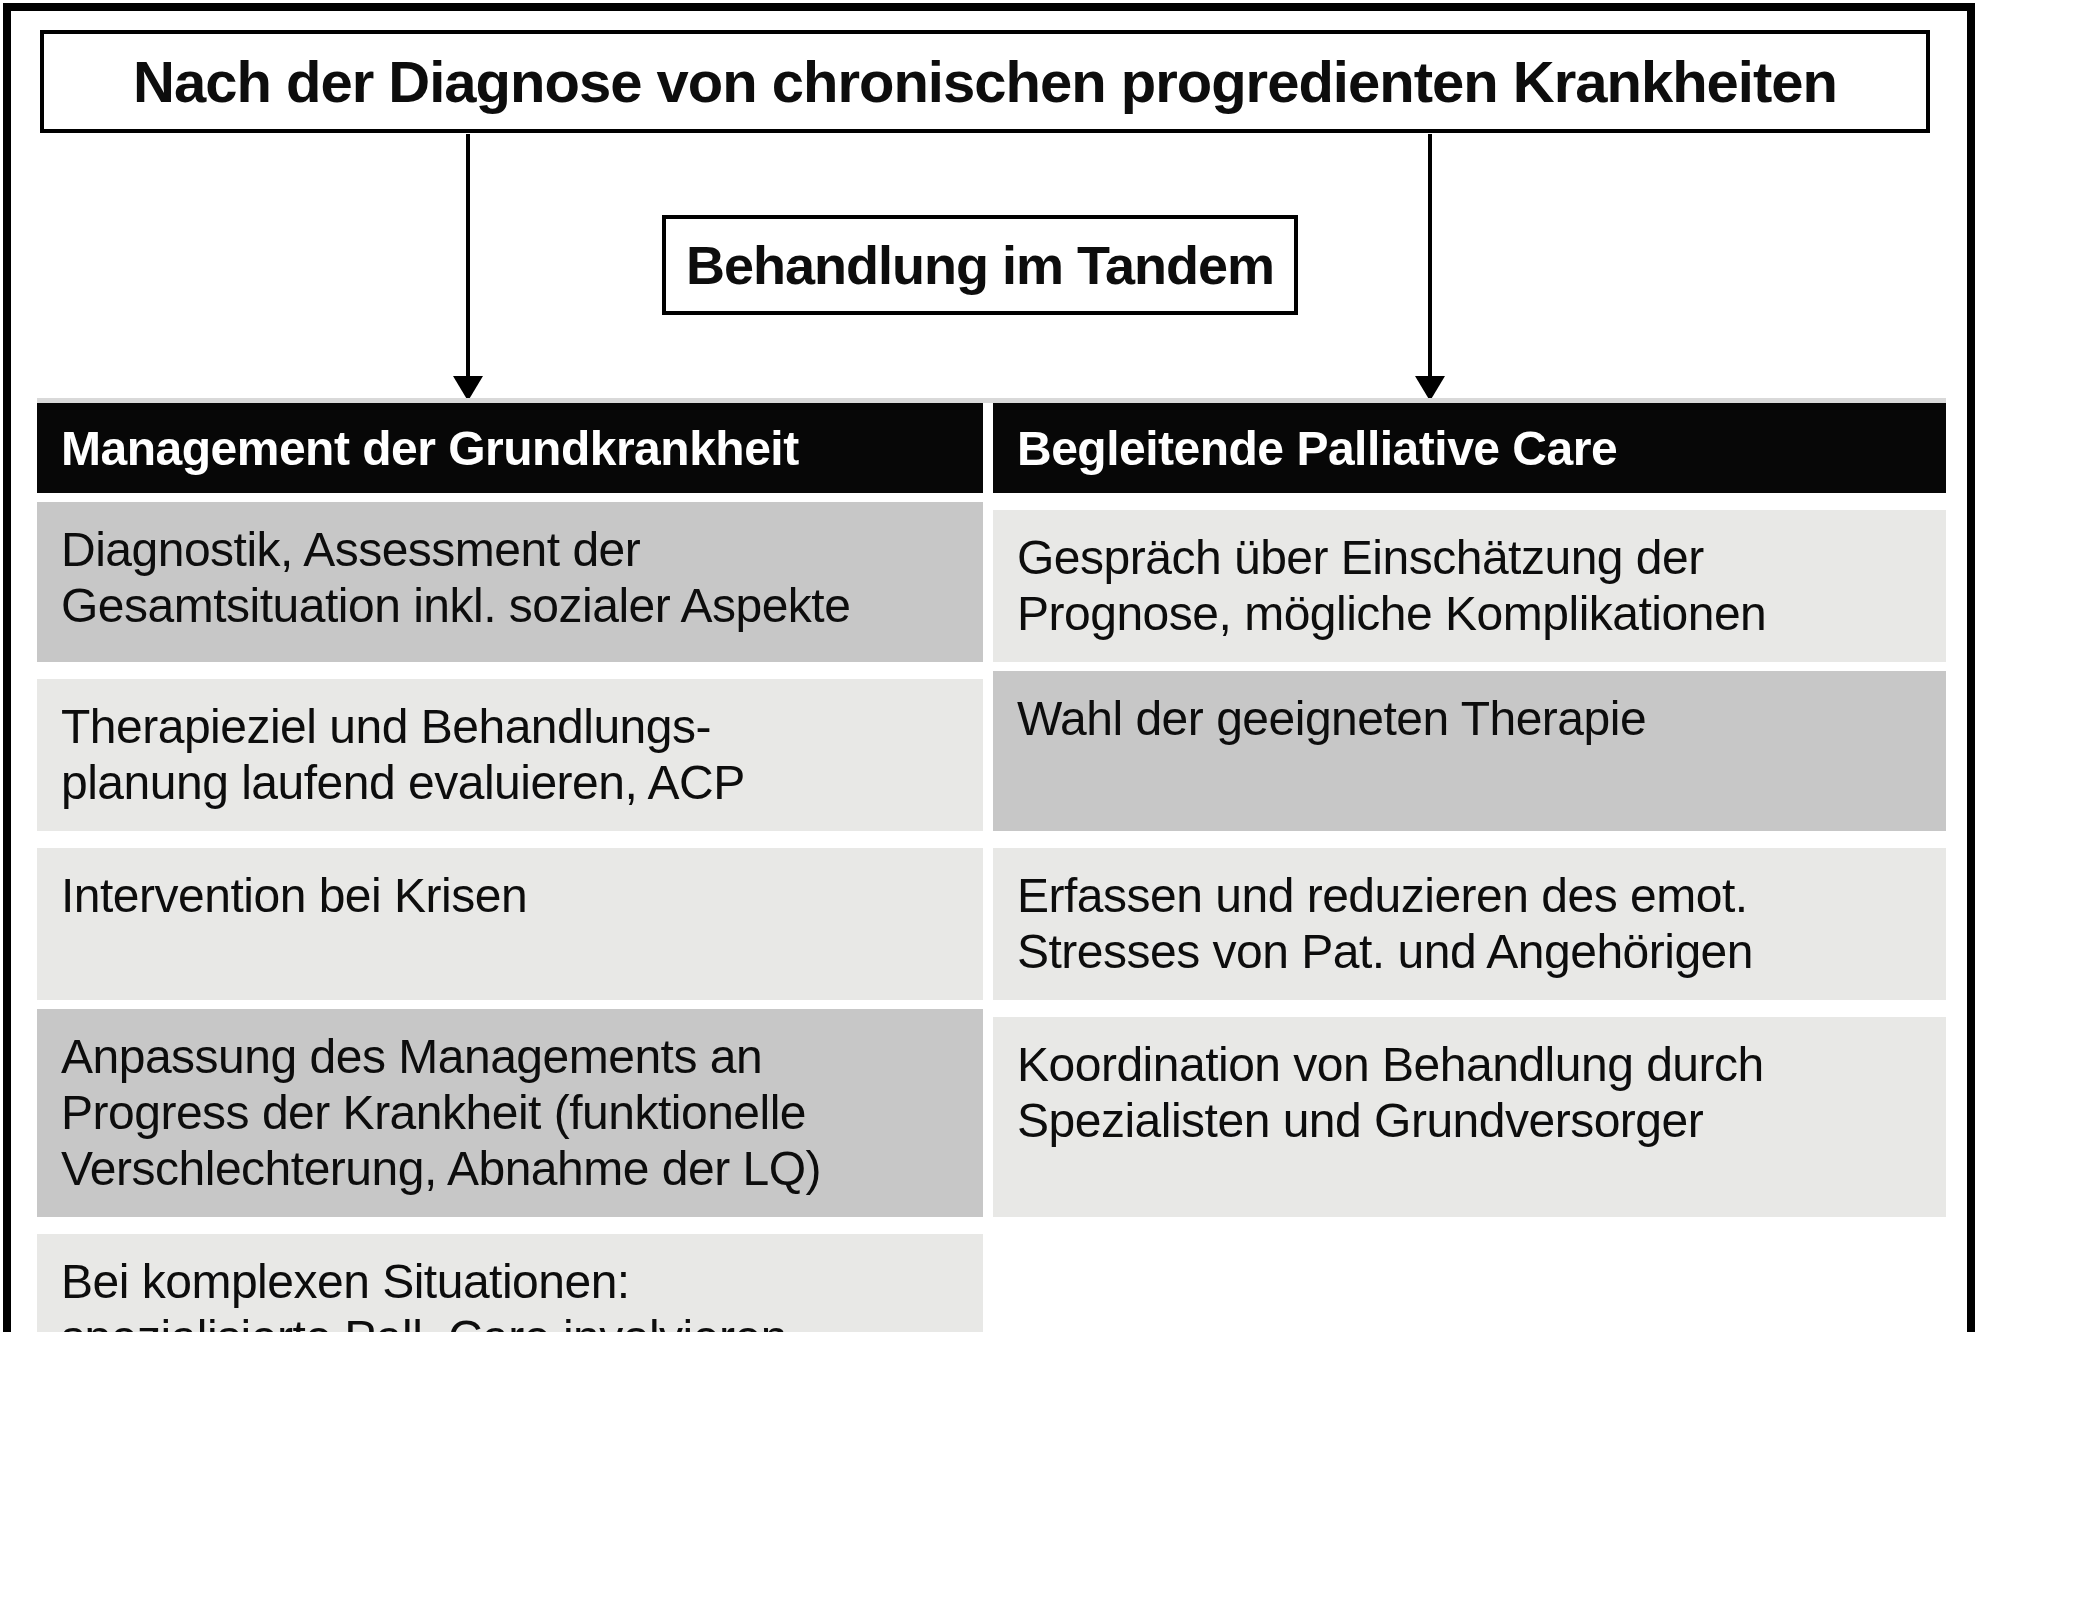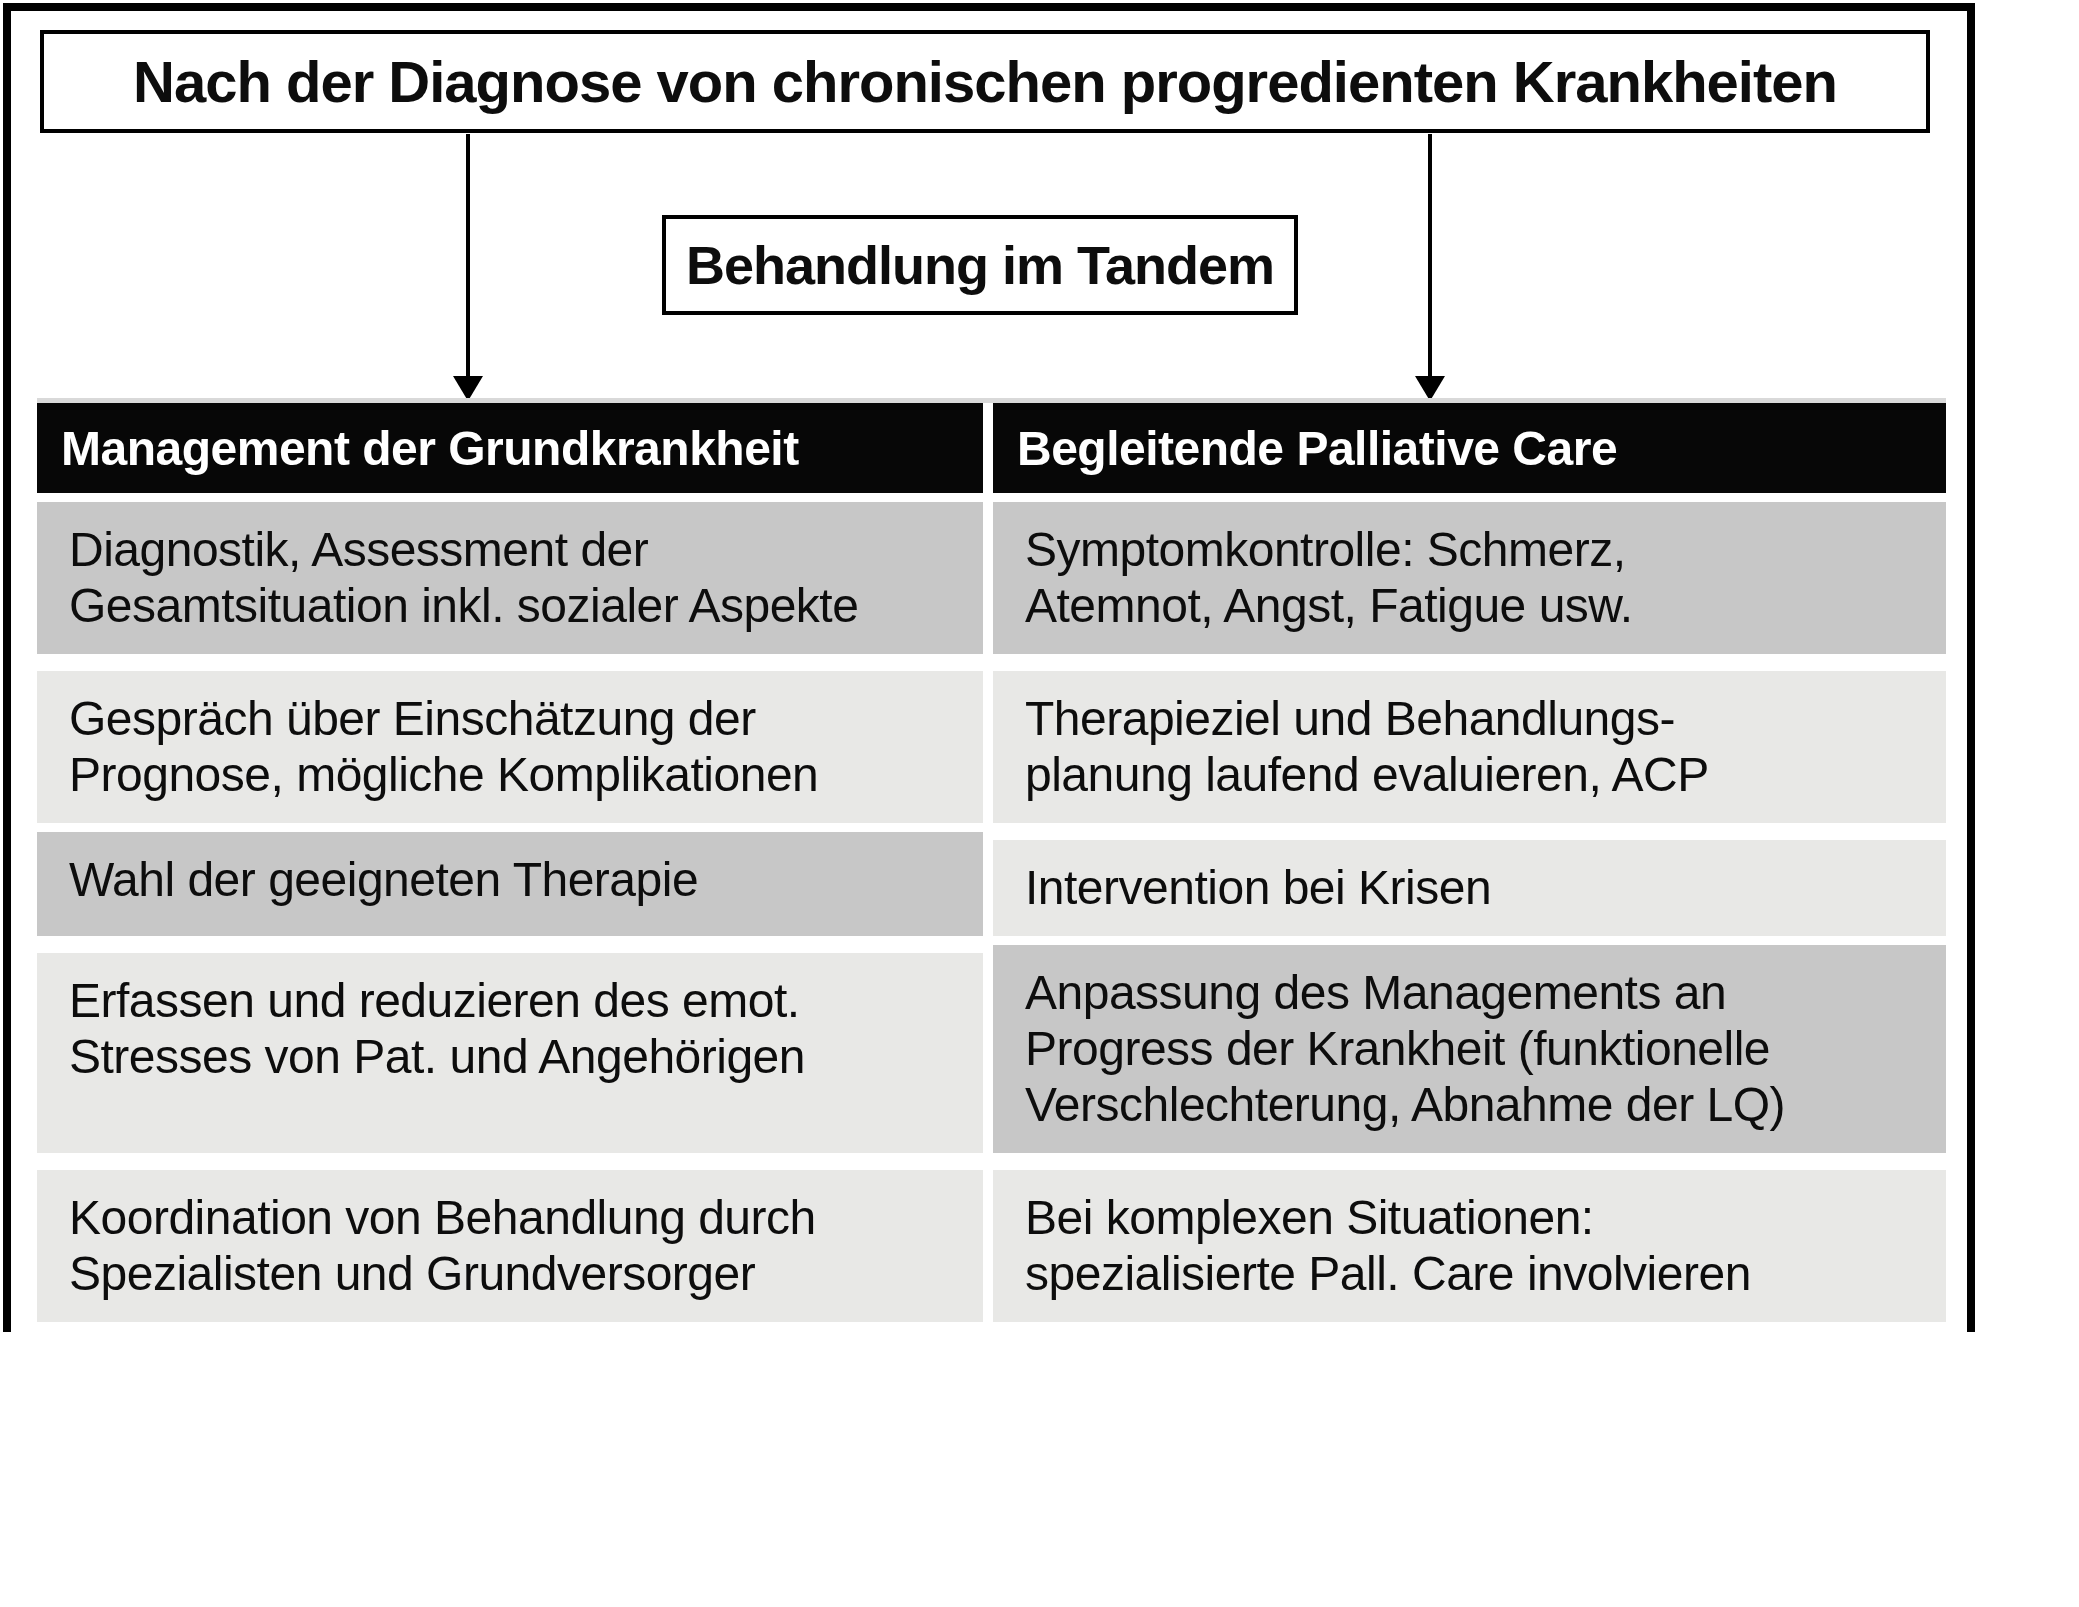--- a/index.html
+++ b/index.html
@@ -94,21 +94,21 @@
     display: flex;
     align-items: center;
     padding: 0 24px;
     box-sizing: border-box;
     white-space: nowrap;
   }
   .cell {
     font-size: 48px;
     line-height: 56px;
     letter-spacing: -0.5px;
-    padding: 20px 32px;
+    padding: 20px 24px;
     box-sizing: border-box;
     white-space: pre;
   }
   .cell.dark  { background: var(--row-dark, #c7c7c7); }
   .cell.light { background: var(--row-light, #e8e8e6); margin-top: 8px; }
   .caption {
     position: absolute;
     left: 36px; top: 1496px;
     font-size: 56px;
     white-space: nowrap;
@@ -142,22 +142,20 @@
     <span>Behandlung im Tandem</span>
   </div>
 
   <div class="tandem-table">
 
     <div class="hcell">Management der Grundkrankheit</div>
     <div class="hcell">Begleitende Palliative Care</div>
 
     <div class="cell dark">Diagnostik, Assessment der
 Gesamtsituation inkl. sozialer Aspekte</div>
-    <div class="cell dark">Symptomkontrolle: Schmerz,
-Atemnot, Angst, Fatigue usw.</div>
 
     <div class="cell light">Gespräch über Einschätzung der
 Prognose, mögliche Komplikationen</div>
     <div class="cell light">Therapieziel und Behandlungs-
 planung laufend evaluieren, ACP</div>
 
     <div class="cell dark">Wahl der geeigneten Therapie</div>
 
     <div class="cell light">Intervention bei Krisen</div>
     <div class="cell light">Erfassen und reduzieren des emot.

